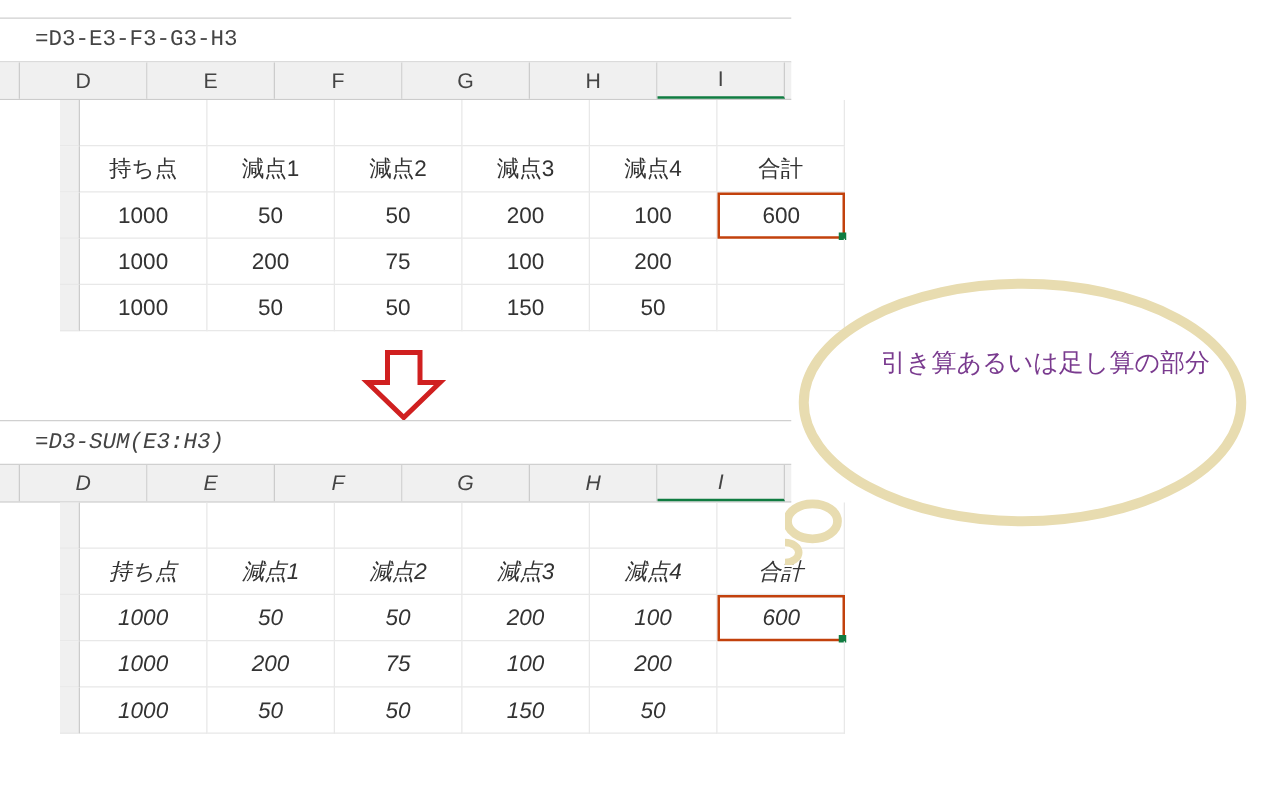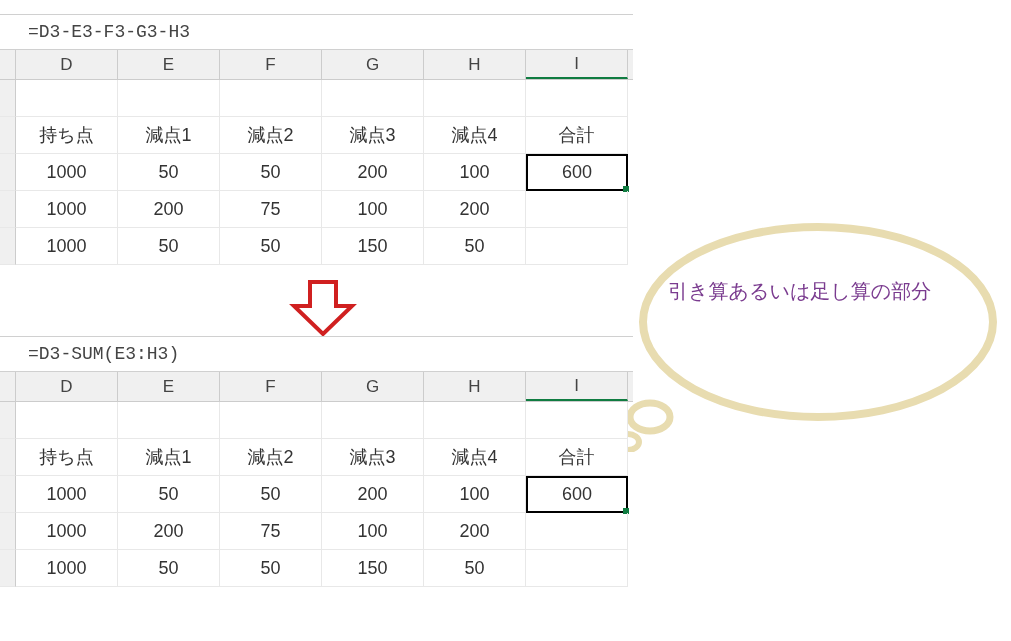--- a/index.html
+++ b/index.html
@@ -56,34 +56,35 @@
     border-right: 1px solid #ccc;
     background: #f0f0f0;
   }
   .col-h.sel {
     border-bottom: 2px solid #107c41;
   }
   .grid-row {
     display: flex;
     height: 37px;
     align-items: stretch;
+    margin-left: 48px;
   }
   .cell {
     flex: 0 0 102px;
     display: flex;
     align-items: center;
     justify-content: center;
     border-right: 1px solid #e8e8e8;
     border-bottom: 1px solid #e8e8e8;
     font-size: 18px;
     color: #333;
     position: relative;
   }
   .cell.selected {
-    border: 2px solid #000000;
+    border: 2px solid #c2410c;
     text-align: right;
   }
   .cell.selected::after {
     content: "";
     position: absolute;
     right: -3px;
     bottom: -3px;
     width: 6px;
     height: 6px;
     background: #107c41;
@@ -109,21 +110,21 @@
   .callout svg {
     position: absolute;
     left: 0;
     top: 0;
   }
   .callout-text {
     position: absolute;
     left: 40px;
     top: 58px;
     width: 300px;
-    text-align: left;
+    text-align: right;
     font-size: 20px;
     line-height: 2.1;
     color: #7a3b8f;
     font-family: "Meiryo", sans-serif;
   }
 </style>
 </head>
 <body>
 
 <div class="sheet-block" style="top:14px;">
@@ -187,21 +188,21 @@
       </div>
     </div>
 </div>
 
 <div class="arrow">
   <svg width="70" height="60">
     <path d="M 22 4 L 48 4 L 48 28 L 64 28 L 35 56 L 6 28 L 22 28 Z" fill="#fff" stroke="#d02020" stroke-width="4" stroke-linejoin="miter"></path>
   </svg>
 </div>
 
-<div class="sheet-block" style="top:336px;">
+<div class="sheet-block" style="top:336px;font-style:italic;">
   <div class="formula-bar">
     <span class="formula-text">=D3-SUM(E3:H3)</span>
   </div>
   <div class="col-headers">
     <div class="rowsel"></div>
   <div class="col-h">D</div>
       <div class="col-h">E</div>
       <div class="col-h">F</div>
       <div class="col-h">G</div>
       <div class="col-h">H</div>

